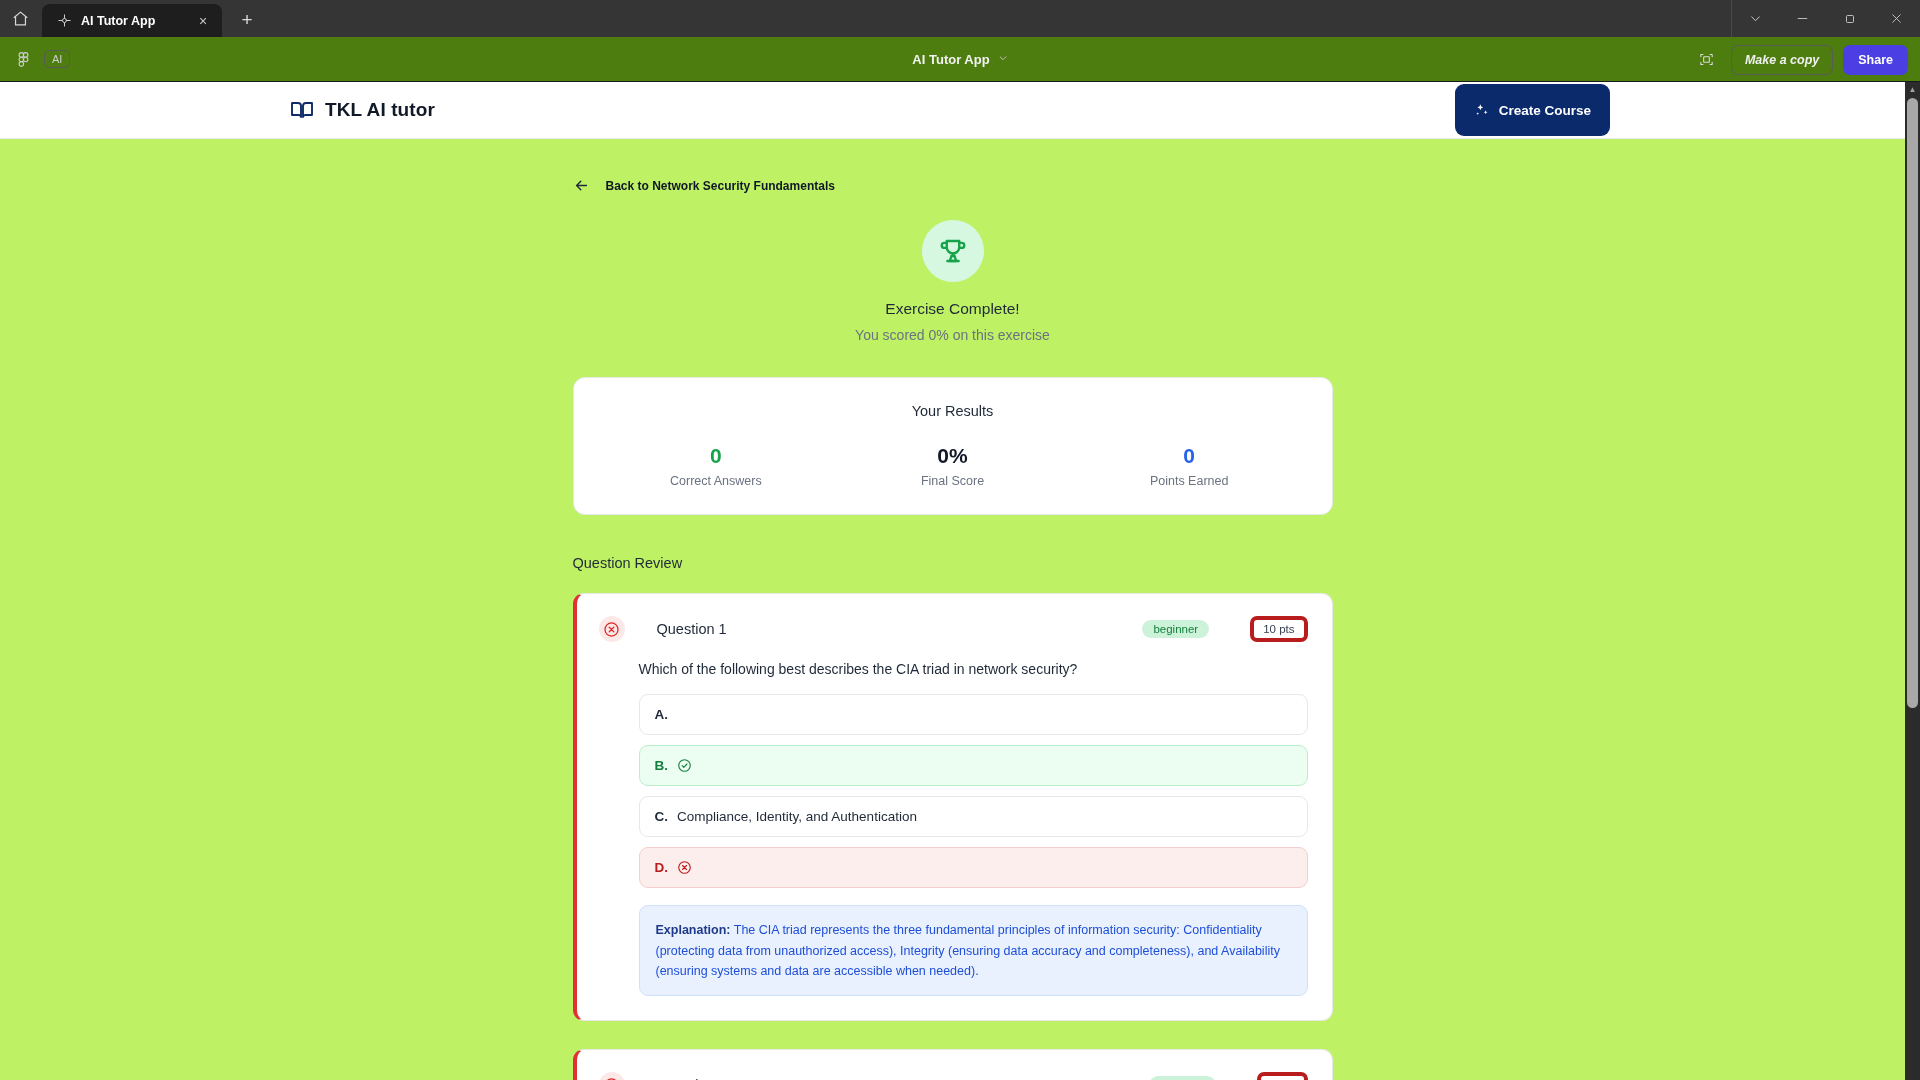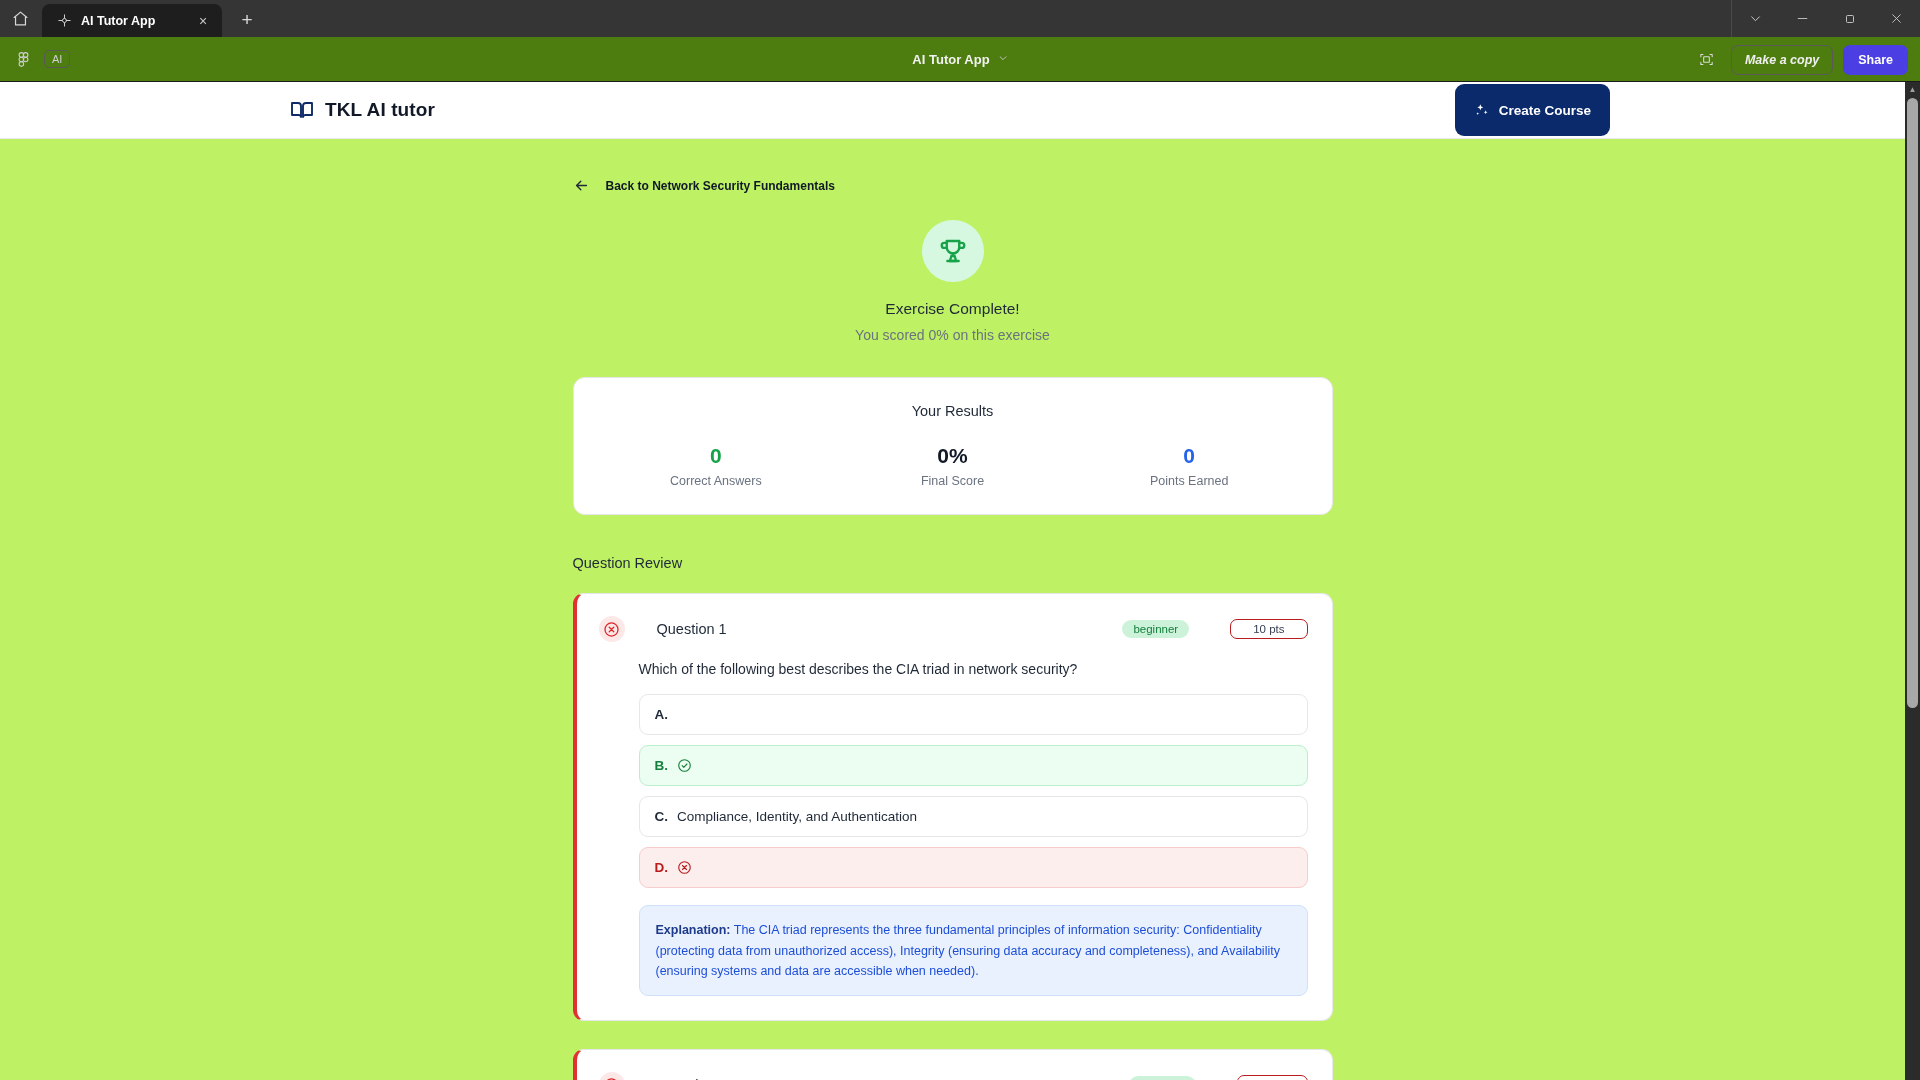--- a/index.html
+++ b/index.html
@@ -191,23 +191,23 @@
     display:flex;align-items:center;justify-content:center;
     color: #dc2626; flex: 0 0 auto;
   }
   .q-title { font-size: 14.5px; color: #1f2937; flex: 1; }
   .badge-level {
     background: #ccf3da; color: #15803d;
     font-size: 11.5px; border-radius: 11px;
     padding: 3px 11px;
   }
   .badge-pts {
-    border: 1px solid #b91c1c; color: #374151;
+    border: 4px solid #b91c1c; color: #374151;
     font-size: 11.5px; border-radius: 7px;
-    padding: 3px 22px; margin-left: 9px;
+    padding: 3px 9px; margin-left: 9px;
   }
   .q-text { font-size: 14px; color: #1f2937; margin: 0 0 17px 40px; }
 
   .opts { margin-left: 40px; display: flex; flex-direction: column; gap: 10px; }
   .opt {
     border: 1px solid #e7e7ea; border-radius: 9px;
     background: #fff;
     padding: 12px 15px;
     font-size: 13.5px; color: #1f2937;
     display: flex; align-items: center; gap: 9px;

